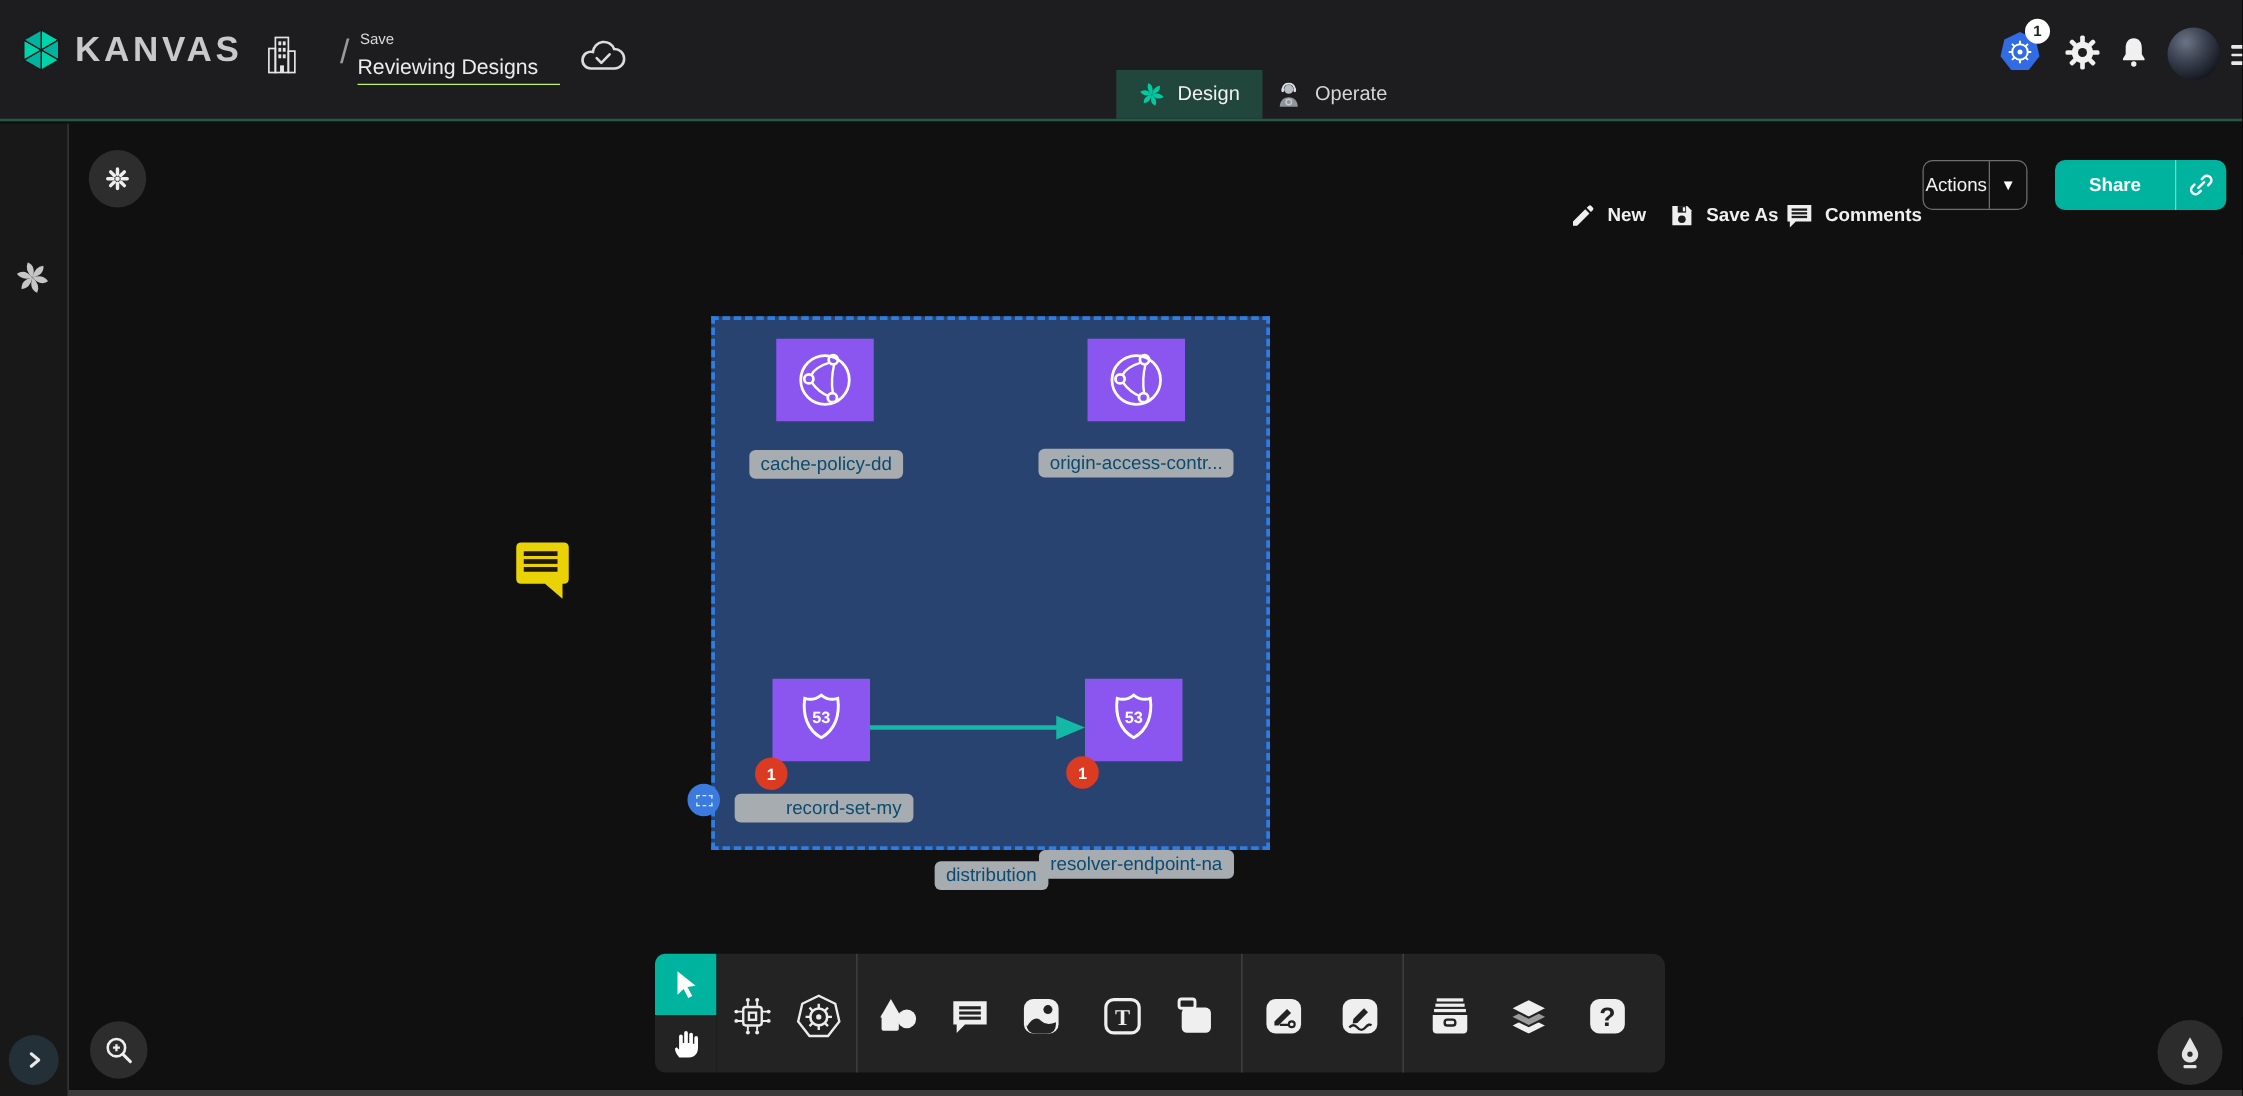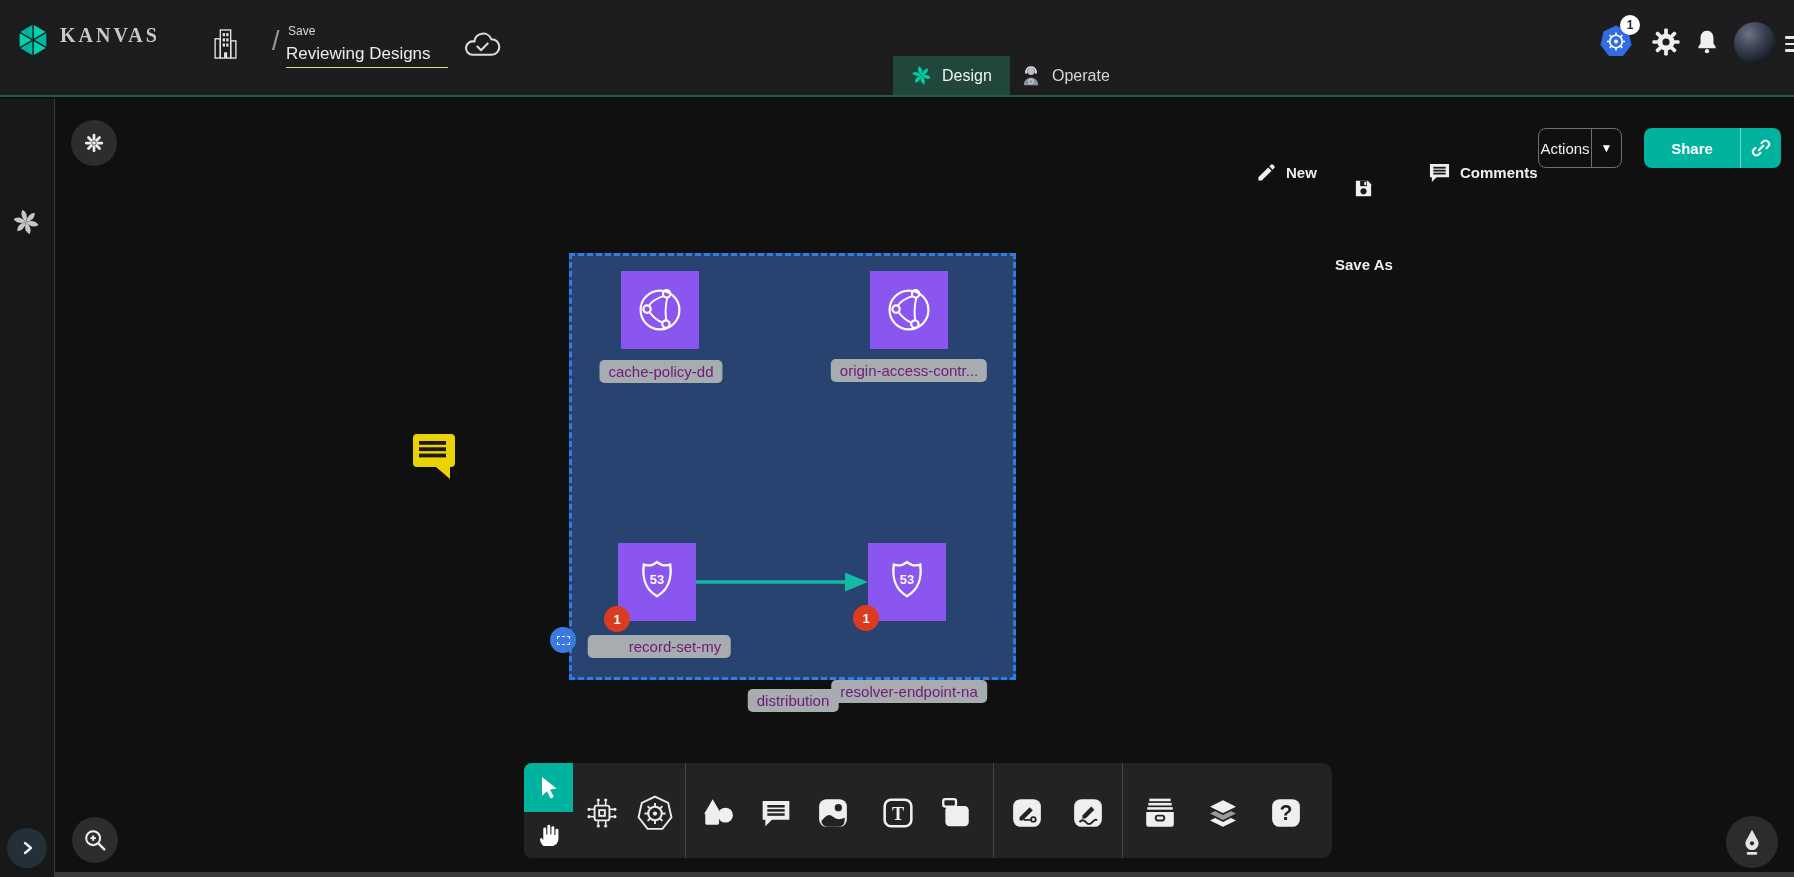--- a/index.html
+++ b/index.html
@@ -4,22 +4,22 @@
 <style>
   * { box-sizing: border-box; }
   html,body { margin:0; padding:0; background:#000; }
   body { font-family:"Liberation Sans", sans-serif; }
   #app { position:relative; width:1794px; height:877px; overflow:hidden; background:#101010; }
 
   
   .header { position:absolute; left:0; top:0; width:1794px; height:97px;
             background:#1d1d1f; border-bottom:2px solid #265848; z-index:30; }
   .logo-icon { position:absolute; left:14px; top:21px; }
-  .brand { position:absolute; left:60px; top:24px; font-size:20px; font-weight:800;
-           letter-spacing:3px; color:#c9c9c9;font-family:Liberation Serif, serif; }
+  .brand { position:absolute; left:60px; top:24px; font-size:28px; font-weight:800;
+           letter-spacing:3px; color:#c9c9c9; }
   .building-icon { position:absolute; left:212px; top:27px; }
   .crumb-slash { position:absolute; left:272px; top:26px; font-size:27px; color:#9a9a9a; }
   .name-label { position:absolute; left:288px; top:24px; font-size:12px; color:#d9d9d9; }
   .name-input { position:absolute; left:286px; top:40px; width:162px; height:28px;
                 background:transparent; border:none; border-bottom:1px solid #bef264;
                 color:#ececec; font-size:17px; font-family:"Liberation Sans",sans-serif;
                 padding:0; outline:none; }
   .cloud-icon { position:absolute; left:462px; top:30px; }
 
   .tab { position:absolute; bottom:0; height:39px; display:flex; align-items:center;
@@ -53,42 +53,42 @@
   .round-btn { position:absolute; border-radius:50%; background:#2d2d2d; display:flex;
                align-items:center; justify-content:center; cursor:pointer; }
   .btn-flower { left:71px; top:120px; width:46px; height:46px; }
   .btn-zoom { left:72px; top:817px; width:46px; height:46px; }
   .btn-pen { left:1726px; top:816px; width:52px; height:52px; background:#2c2c2c; }
 
   
   .act-group { position:absolute; top:130px; height:36px; display:flex; align-items:center;
                gap:9px; cursor:pointer; }
   .act-group span { font-size:15px; color:#f0f0f0; font-weight:bold;margin-top:48px; }
-  .g-new { left:1256px; } .g-save { left:1335px;flex-direction:column; } .g-comments { left:1428px; }
+  .g-new { left:1256px; } .g-save { left:1335px; } .g-comments { left:1428px; }
   .actions-btn { position:absolute; left:1538px; top:128px; width:84px; height:40px;
                  border:1.5px solid #6e6e6e; border-radius:8px; display:flex; cursor:pointer; }
   .actions-main { flex:1; display:flex; align-items:center; justify-content:center;
                   color:#f2f2f2; font-size:15px; }
   .actions-caret { width:30px; border-left:1px solid #6e6e6e; display:flex; align-items:center;
                    justify-content:center; color:#fff; font-size:12px; }
   .share-btn { position:absolute; left:1644px; top:128px; width:137px; height:40px; border-radius:8px;
                background:#00b39f; display:flex; cursor:pointer; }
   .share-main { flex:1; display:flex; align-items:center; justify-content:center;
                 color:#fff; font-size:15px; font-weight:bold; }
   .share-link { width:41px; border-left:1px solid rgba(255,255,255,.45); display:flex;
                 align-items:center; justify-content:center; }
 
   
   .sel-group { position:absolute; left:569px; top:253px; width:447px; height:427px;
                background:#294370; border:3px dashed #2e7de2; cursor:move; }
-  .node { position:absolute; width:78px; height:78px; background:#8b55f0; display:flex;
+  .node { position:absolute; width:78px; height:66px; background:#8b55f0; display:flex;
           align-items:center; justify-content:center; cursor:pointer; }
   .n1 { left:621px; top:271px; } .n2 { left:870px; top:271px; }
   .n3 { left:618px; top:543px; } .n4 { left:868px; top:543px; }
-  .pill { position:absolute; transform:translateX(-50%); background:#a7acb1; color:#701a75;
+  .pill { position:absolute; transform:translateX(-50%); background:#a7acb1; color:#0c4a6e;
           font-size:15px; padding:3px 9px; border-radius:5px; white-space:nowrap; }
   .badge { position:absolute; width:26px; height:26px; border-radius:50%; background:#db3b21;
            color:#fff; font-size:13px; font-weight:bold; display:flex; align-items:center;
            justify-content:center; }
   .b3 { left:604px; top:606px; } .b4 { left:853px; top:605px; }
   .edge-arrow { position:absolute; left:696px; top:570px; }
   .sel-handle { position:absolute; left:550px; top:627px; width:26px; height:26px; border-radius:50%;
                 background:#3b7be0; display:flex; align-items:center; justify-content:center; cursor:pointer; }
   .sel-handle i { display:block; width:13px; height:9px; border:1px dashed #e4edff; }
   .comment-pin { position:absolute; left:410px; top:431px; cursor:pointer; }

